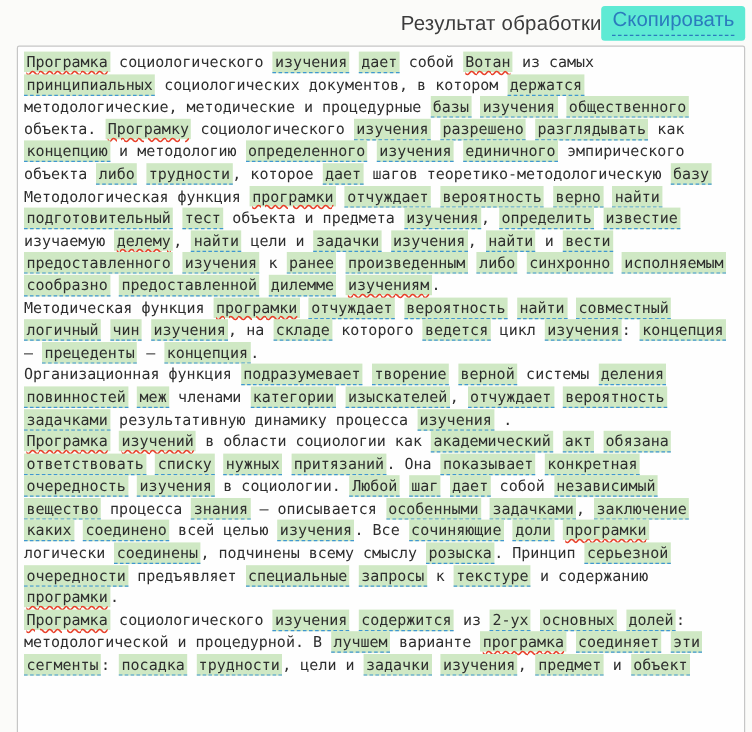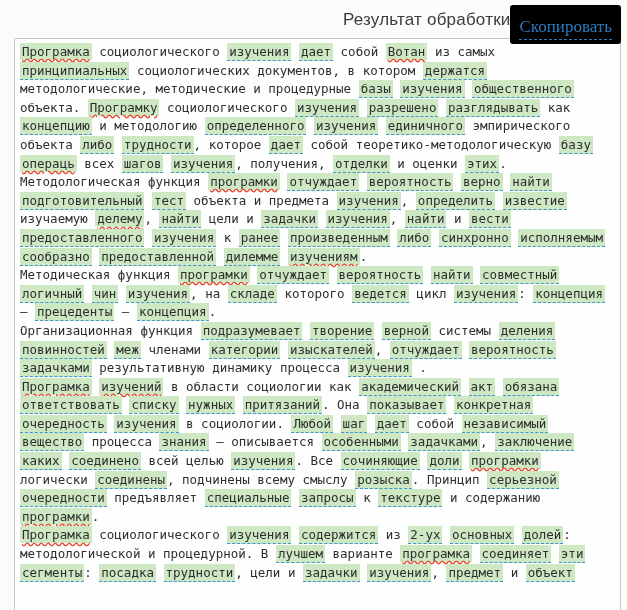--- a/index.html
+++ b/index.html
@@ -19,26 +19,25 @@
     height: 30px;
   }
   .page-title {
     font-size: 17px;
     color: #3c3c3c;
     padding-top: 5px;
     letter-spacing: 0.2px;
   }
   .copy-btn {
     display: inline-block;
-    background: #000000;
+    background: #5eead4;
     border-radius: 3px;
-    padding: 12px 9px 7px 9px;
+    padding: 2px 9px 7px 9px;
     cursor: pointer;
     text-decoration: none;
-    font-family: Liberation Serif, serif;
   }
   .copy-btn .lbl {
     font-size: 17px;
     color: #2b7bbd;
     border-bottom: 1px dashed #2b7bbd;
     padding-bottom: 3px;
   }
   .textbox {
     box-sizing: border-box;
     margin: 0 6px 0 14px;
@@ -80,22 +79,21 @@
   <div class="page-title">Результат обработки</div>
   <a class="copy-btn"><span class="lbl">Скопировать</span></a>
 </div>
 
 <div class="textbox">
     <div class="line"><span class="hl misspell">Програмка</span><span> социологического </span><span class="hl">изучения</span><span> </span><span class="hl">дает</span><span> собой </span><span class="hl misspell">Вотан</span><span> из самых</span></div>
     <div class="line"><span class="hl">принципиальных</span><span> социологических документов, в котором </span><span class="hl">держатся</span></div>
     <div class="line"><span>методологические, методические и процедурные </span><span class="hl">базы</span><span> </span><span class="hl">изучения</span><span> </span><span class="hl">общественного</span></div>
     <div class="line"><span>объекта. </span><span class="hl misspell">Програмку</span><span> социологического </span><span class="hl">изучения</span><span> </span><span class="hl">разрешено</span><span> </span><span class="hl">разглядывать</span><span> как</span></div>
     <div class="line"><span class="hl">концепцию</span><span> и методологию </span><span class="hl">определенного</span><span> </span><span class="hl">изучения</span><span> </span><span class="hl">единичного</span><span> эмпирического</span></div>
-    <div class="line"><span>объекта </span><span class="hl">либо</span><span> </span><span class="hl">трудности</span><span>, которое </span><span class="hl">дает</span><span> собой теоретико-методологическую </span><span class="hl">базу</span></div>
-    <div class="line"><span class="hl misspell">операць</span><span> всех </span><span class="hl">шагов</span><span> </span><span class="hl">изучения</span><span>, получения, </span><span class="hl">отделки</span><span> и оценки </span><span class="hl">этих</span><span>.</span></div>
+    <div class="line"><span>объекта </span><span class="hl">либо</span><span> </span><span class="hl">трудности</span><span>, которое </span><span class="hl">дает</span><span> шагов теоретико-методологическую </span><span class="hl">базу</span></div>
     <div class="line"><span>Методологическая функция </span><span class="hl misspell">програмки</span><span> </span><span class="hl">отчуждает</span><span> </span><span class="hl">вероятность</span><span> </span><span class="hl">верно</span><span> </span><span class="hl">найти</span></div>
     <div class="line"><span class="hl">подготовительный</span><span> </span><span class="hl">тест</span><span> объекта и предмета </span><span class="hl">изучения</span><span>, </span><span class="hl">определить</span><span> </span><span class="hl">известие</span></div>
     <div class="line"><span>изучаемую </span><span class="hl misspell">делему</span><span>, </span><span class="hl">найти</span><span> цели и </span><span class="hl">задачки</span><span> </span><span class="hl">изучения</span><span>, </span><span class="hl">найти</span><span> и </span><span class="hl">вести</span></div>
     <div class="line"><span class="hl">предоставленного</span><span> </span><span class="hl">изучения</span><span> к </span><span class="hl">ранее</span><span> </span><span class="hl">произведенным</span><span> </span><span class="hl">либо</span><span> </span><span class="hl">синхронно</span><span> </span><span class="hl">исполняемым</span></div>
     <div class="line"><span class="hl">сообразно</span><span> </span><span class="hl">предоставленной</span><span> </span><span class="hl">дилемме</span><span> </span><span class="hl misspell">изучениям</span><span>.</span></div>
     <div class="line"><span>Методическая функция </span><span class="hl misspell">програмки</span><span> </span><span class="hl">отчуждает</span><span> </span><span class="hl">вероятность</span><span> </span><span class="hl">найти</span><span> </span><span class="hl">совместный</span></div>
     <div class="line"><span class="hl">логичный</span><span> </span><span class="hl">чин</span><span> </span><span class="hl">изучения</span><span>, на </span><span class="hl">складе</span><span> которого </span><span class="hl">ведется</span><span> цикл </span><span class="hl">изучения</span><span>: </span><span class="hl">концепция</span></div>
     <div class="line"><span>– </span><span class="hl">прецеденты</span><span> – </span><span class="hl">концепция</span><span>.</span></div>
     <div class="line"><span>Организационная функция </span><span class="hl">подразумевает</span><span> </span><span class="hl">творение</span><span> </span><span class="hl">верной</span><span> системы </span><span class="hl">деления</span></div>
     <div class="line"><span class="hl">повинностей</span><span> </span><span class="hl">меж</span><span> членами </span><span class="hl">категории</span><span> </span><span class="hl">изыскателей</span><span>, </span><span class="hl">отчуждает</span><span> </span><span class="hl">вероятность</span></div>

